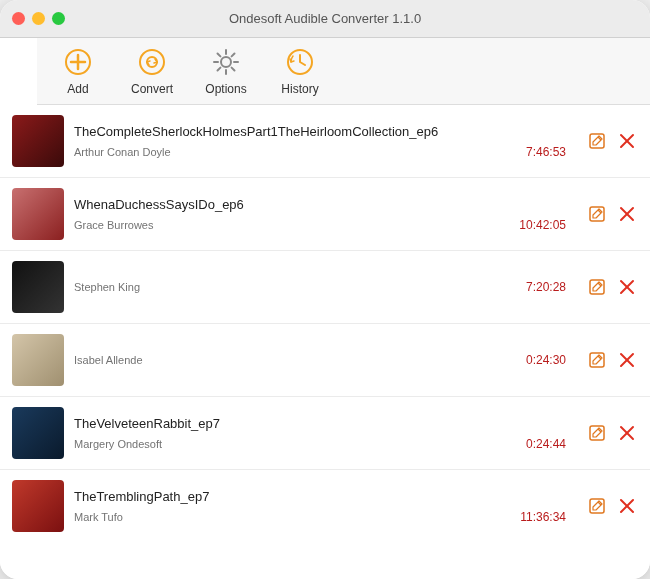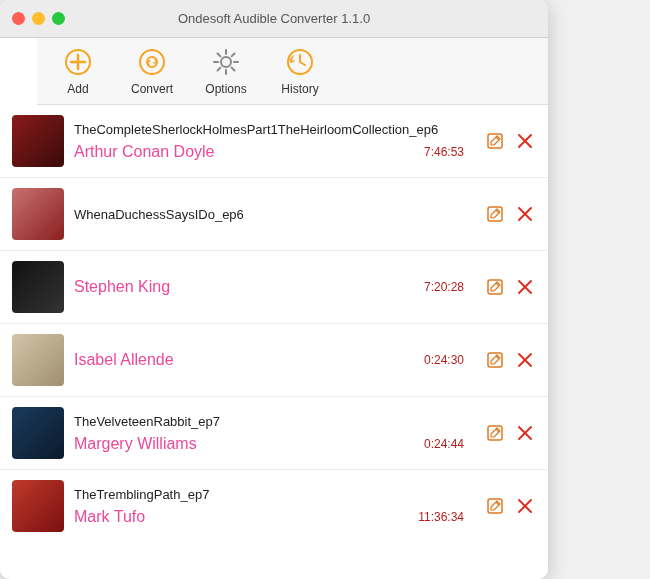--- a/index.html
+++ b/index.html
@@ -6,24 +6,24 @@
 
     body {
       width: 650px;
       height: 579px;
       background: #f0f0f0;
       font-family: -apple-system, BlinkMacSystemFont, "Helvetica Neue", Arial, sans-serif;
       overflow: hidden;
     }
 
     .window {
-      width: 548px;
+      width: 650px;
       height: 579px;
       background: #ffffff;
-      border-radius: 10px;
+      border-radius: 18px;
       overflow: hidden;
       display: flex;
       flex-direction: column;
       box-shadow: 0 4px 20px rgba(0,0,0,0.2);
     }
 
     
     .title-bar {
       height: 38px;
       background: #ececec;
@@ -143,22 +143,22 @@
       color: #222;
     }
 
     .track-meta {
       display: flex;
       align-items: center;
       gap: 20px;
     }
 
     .track-author {
-      font-size: 16px;
-      color: #ec4899;
+      font-size: 11px;
+      color: #737373;
     }
 
     .track-duration {
       font-size: 12px;
       color: #b91c1c;
       margin-left: auto;
       padding-right: 10px;
     }
 
     .track-actions {
@@ -292,20 +292,24 @@
           </svg>
         </button>
       </div>
     </div>
       <div class="track-row">
       <div class="track-cover cover-2">
         <span class="cover-text"></span>
       </div>
       <div class="track-info">
         <span class="track-title">WhenaDuchessSaysIDo_ep6</span>
+        <div class="track-meta">
+          <span class="track-author">Grace Burrowes</span>
+          <span class="track-duration">10:42:05</span>
+        </div>
       </div>
       <div class="track-actions">
         <button class="action-btn" title="Edit">
           <svg width="18" height="18" viewBox="0 0 18 18" fill="none">
             <rect x="2" y="2" width="14" height="14" rx="2" stroke="#e07820" stroke-width="1.5" fill="none"></rect>
             <path d="M5 13 L5 10 L11 4 L14 7 L8 13 Z" stroke="#e07820" stroke-width="1.2" fill="none" stroke-linejoin="round"></path>
             <line x1="10" y1="5" x2="13" y2="8" stroke="#e07820" stroke-width="1.2"></line>
           </svg>
         </button>
         <button class="action-btn" title="Remove">
@@ -368,21 +372,21 @@
         </button>
       </div>
     </div>
       <div class="track-row">
       <div class="track-cover cover-5">
         <span class="cover-text"></span>
       </div>
       <div class="track-info">
         <span class="track-title">TheVelveteenRabbit_ep7</span>
         <div class="track-meta">
-          <span class="track-author">Margery Williams</span>
+          <span class="track-author">Margery Ondesoft</span>
           <span class="track-duration">0:24:44</span>
         </div>
       </div>
       <div class="track-actions">
         <button class="action-btn" title="Edit">
           <svg width="18" height="18" viewBox="0 0 18 18" fill="none">
             <rect x="2" y="2" width="14" height="14" rx="2" stroke="#e07820" stroke-width="1.5" fill="none"></rect>
             <path d="M5 13 L5 10 L11 4 L14 7 L8 13 Z" stroke="#e07820" stroke-width="1.2" fill="none" stroke-linejoin="round"></path>
             <line x1="10" y1="5" x2="13" y2="8" stroke="#e07820" stroke-width="1.2"></line>
           </svg>

